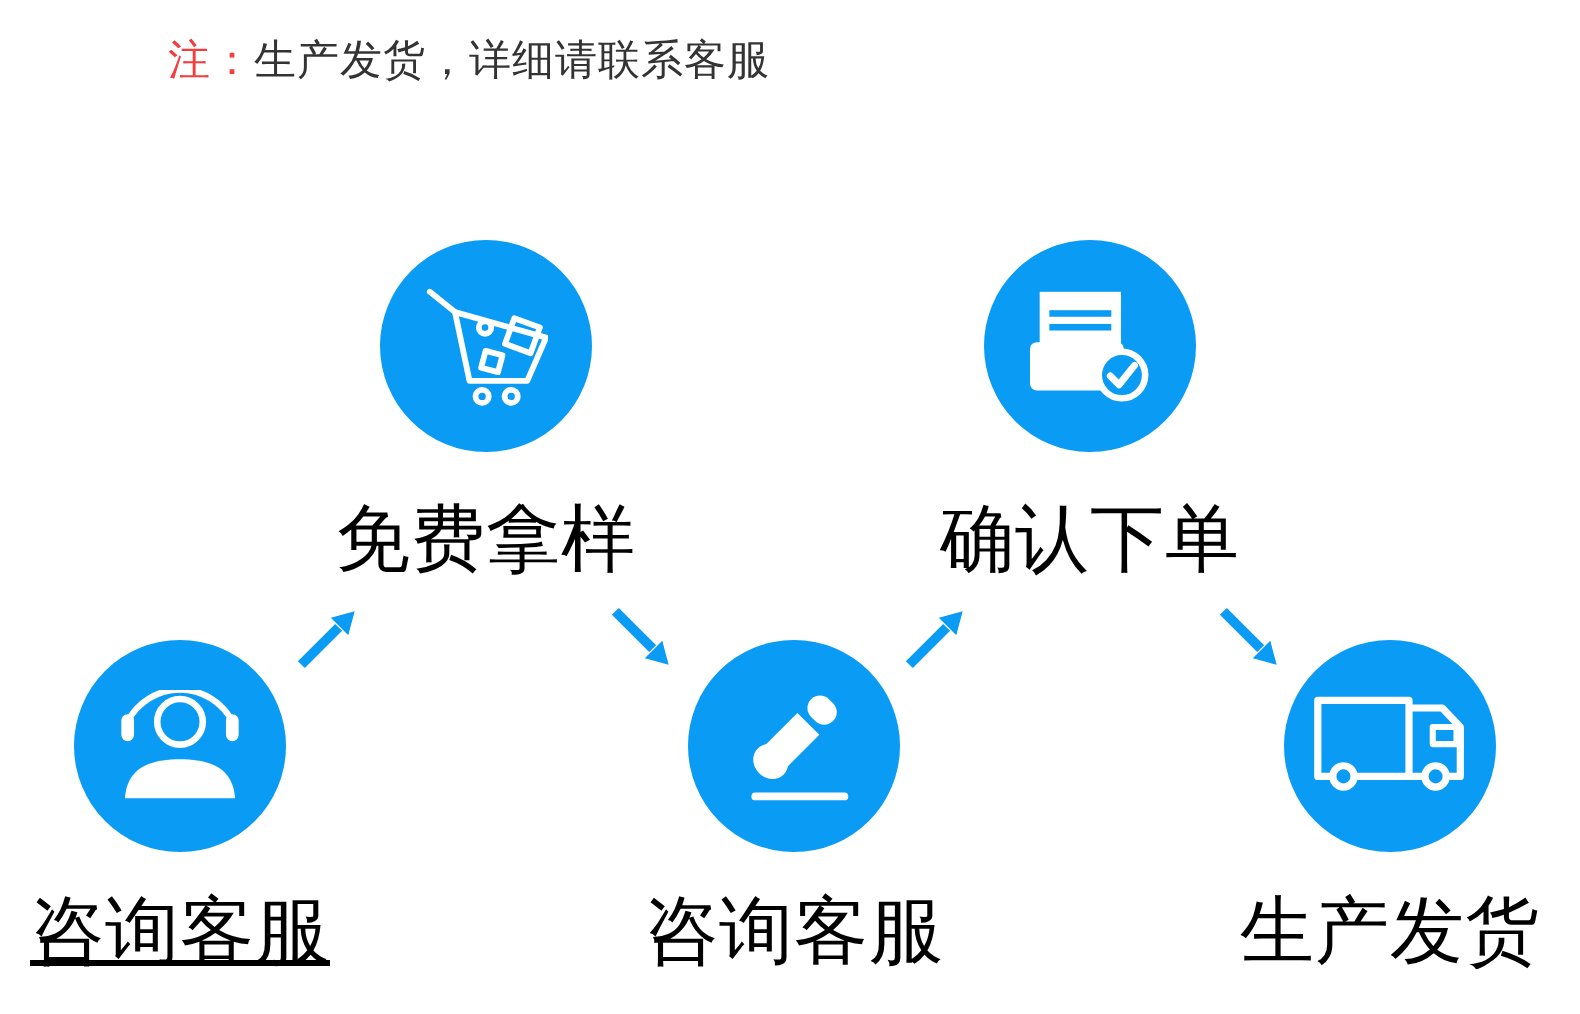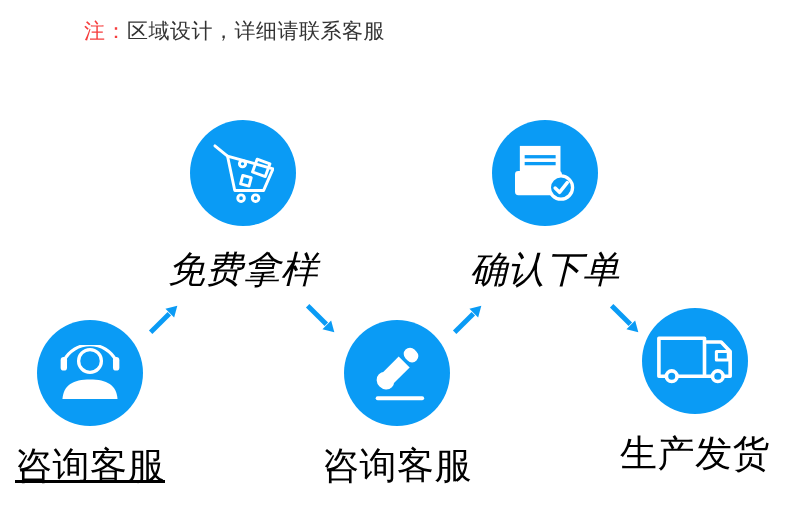--- a/index.html
+++ b/index.html
@@ -25,40 +25,40 @@
   
   .step{position:absolute;width:180px;display:flex;flex-direction:column;align-items:center;}
   .circle{
     width:106px;height:106px;border-radius:50%;background:var(--accent);
     display:flex;align-items:center;justify-content:center;flex:none;
   }
   .label{
     white-space:nowrap;font-size:37px;color:var(--label-text);
     letter-spacing:0.5px;font-weight:400;
   }
-  .row-top .label{margin-top:19px;font-style:italic;}
+  .row-top .label{margin-top:19px;}
   .row-bottom .label{margin-top:15px;}
   
   .st{fill:none;stroke:#fff;}
   .accent{fill:var(--accent);}
   .wfill{fill:#fff;}
   .arrow{position:absolute;width:34px;height:32px;}
   .arrow.down{transform:scaleY(-1);}
   .arrow .shaft{stroke:var(--accent);stroke-width:5.5;}
   .arrow .head{fill:var(--accent);}
 </style>
 </head>
 <body>
 
 <div class="canvas">
 
   <div class="note">
     <span class="note-marker">注：</span>
     <div class="note-body">
-      <div>区域设计，详细请联系客服</div>
+      <div>生产发货，详细请联系客服</div>
     </div>
   </div>
 
   <div class="step row-top" style="left:153px;top:120px;">
     <div class="circle">
       <svg class="icon" width="62" height="62" viewBox="0 0 64 64">
         <g class="st" stroke-width="3" stroke-linecap="round" stroke-linejoin="round">
           <path d="M3,4 L16,14.5"></path>
           <path d="M16,14.5 L63,27.7 L53.3,50 L23.5,50 Z"></path>
           <circle cx="30" cy="58" r="3.4"></circle>
@@ -106,21 +106,21 @@
           <rect class="wfill" x="24" y="1" width="16" height="13" rx="6.5"></rect>
           <rect class="wfill" x="24" y="17.5" width="16" height="24"></rect>
           <ellipse class="wfill" cx="32" cy="45" rx="9.5" ry="8.5"></ellipse>
         </g>
         <line x1="12" y1="58" x2="58" y2="58" stroke="#fff" stroke-width="4" stroke-linecap="round"></line>
       </svg>
     </div>
     <div class="label">咨询客服</div>
   </div>
 
-  <div class="step row-bottom" style="left:605px;top:308px;">
+  <div class="step row-bottom" style="left:605px;top:320px;">
     <div class="circle">
       <svg class="icon" width="76" height="50" viewBox="0 0 80 52">
         <g class="st" stroke-width="3.8" stroke-linejoin="round">
           <rect x="2" y="2" width="48" height="40"></rect>
           <path d="M50,6 H67.5 L77,16 V42 H50"></path>
           <rect x="62.5" y="16" width="12.5" height="9" stroke-width="3.2"></rect>
         </g>
         <circle class="accent" cx="15.5" cy="42" r="5.6" stroke="#fff" stroke-width="3.8"></circle>
         <circle class="accent" cx="64" cy="42" r="5.6" stroke="#fff" stroke-width="3.8"></circle>
       </svg>

